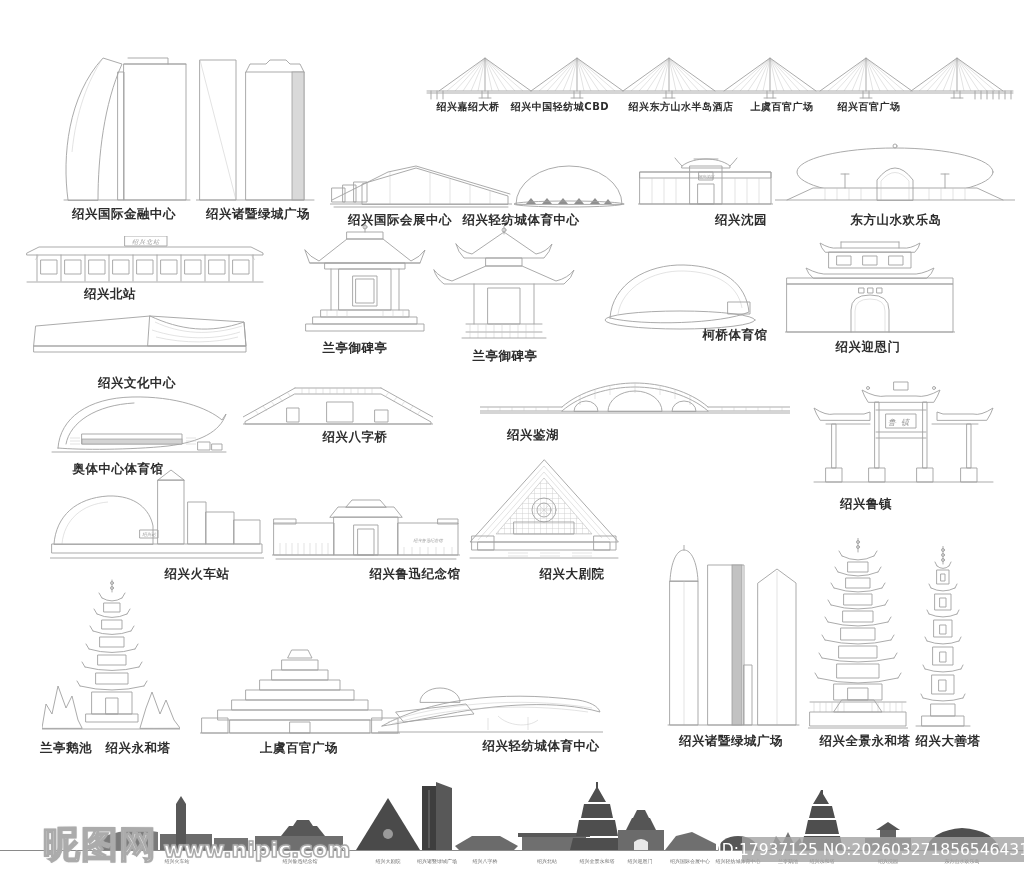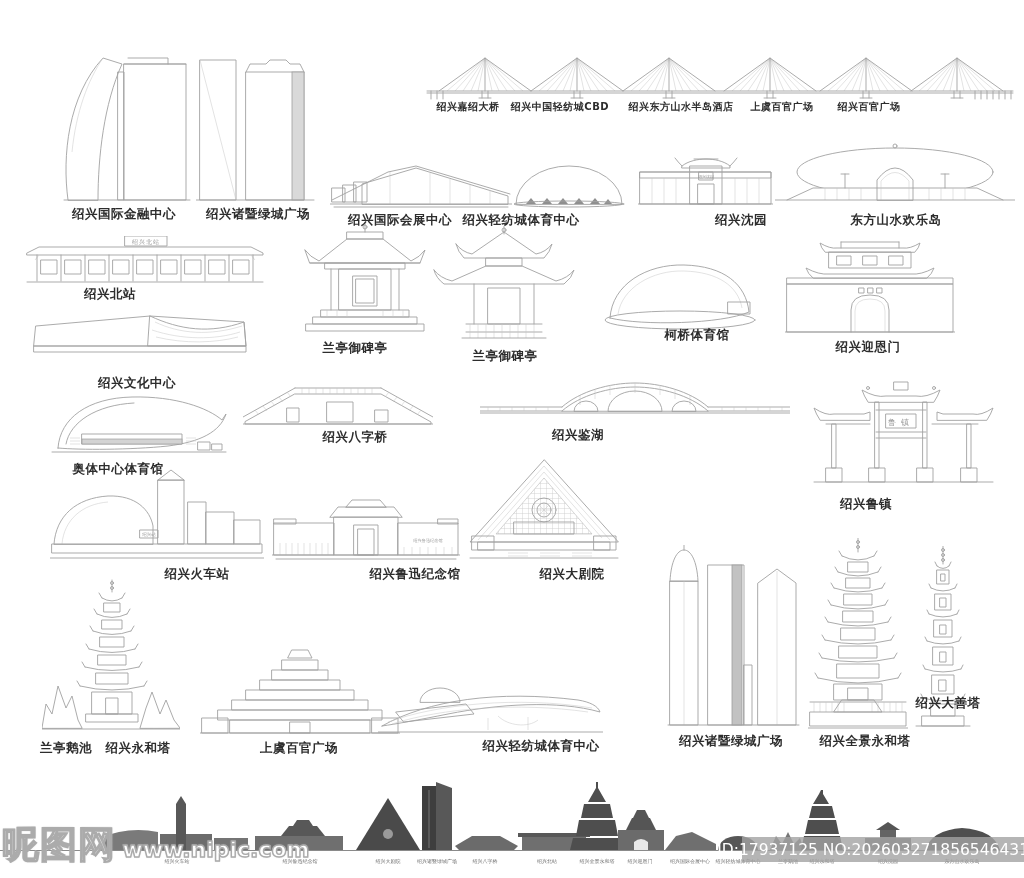--- a/index.html
+++ b/index.html
@@ -1,31 +1,31 @@
 <!DOCTYPE html>
 <html><head>
 <meta charset="utf-8">
 <style>
   html,body{margin:0;padding:0;background:#fff;}
   #canvas{position:relative;width:1024px;height:878px;background:#ffffff;overflow:hidden;
           font-family:"DejaVu Sans","Liberation Sans",sans-serif;}
-  .art{position:absolute;}
+  .art{position:absolute;font-style:italic;}
   .art svg{display:block;width:100%;height:100%;}
   .s{fill:none;stroke:#a2a2a2;stroke-width:.9;stroke-linejoin:round;stroke-linecap:round;}
   .sc{fill:none;stroke:#c6c6c6;stroke-width:.5;}
   .cap{position:absolute;transform:translateX(-50%);white-space:nowrap;
        font-weight:700;font-size:12.5px;color:#2d2d2d;letter-spacing:.5px;}
   .bcap{font-size:10px;}
   .scap{position:absolute;transform:translateX(-50%);white-space:nowrap;
         font-size:5px;line-height:7px;color:#6e6e6e;}
   svg text{font-family:"DejaVu Sans","Liberation Sans",sans-serif;fill:#9a9a9a;}
   .wm-left{position:absolute;left:2px;top:820px;white-space:nowrap;color:#fff;font-weight:700;
            -webkit-text-stroke:1.4px #ababab;text-shadow:0 0 1px #b5b5b5,0 0 2px #c0c0c0;
            z-index:6;letter-spacing:1px;}
-  .wm-left .big{font-size:37px;}
+  .wm-left .big{font-size:37px;margin-left:41px;}
   .wm-left .url{font-size:22px;letter-spacing:0;}
   .wm-bar{position:absolute;left:742px;top:837px;width:282px;height:25px;
           background:rgba(163,163,163,.8);color:#fff;font-size:15.5px;font-weight:400;
           display:flex;align-items:center;justify-content:center;z-index:5;white-space:nowrap;}
 </style>
 </head>
 <body>
 
 <div id="canvas">
 
@@ -549,36 +549,36 @@
   <div class="cap bcap" style="left:782px;top:100px">上虞百官广场</div>
   <div class="cap bcap" style="left:869px;top:100px">绍兴百官广场</div>
   <div class="cap" style="left:400px;top:212px">绍兴国际会展中心</div>
   <div class="cap" style="left:521px;top:212px">绍兴轻纺城体育中心</div>
   <div class="cap" style="left:741px;top:212px">绍兴沈园</div>
   <div class="cap" style="left:896px;top:212px">东方山水欢乐岛</div>
   <div class="cap" style="left:110px;top:286px">绍兴北站</div>
   <div class="cap" style="left:137px;top:375px">绍兴文化中心</div>
   <div class="cap" style="left:355px;top:340px">兰亭御碑亭</div>
   <div class="cap" style="left:505px;top:348px">兰亭御碑亭</div>
-  <div class="cap" style="left:697px;top:327px">柯桥体育馆</div>
+  <div class="cap" style="left:735px;top:327px">柯桥体育馆</div>
   <div class="cap" style="left:868px;top:339px">绍兴迎恩门</div>
   <div class="cap" style="left:118px;top:461px">奥体中心体育馆</div>
   <div class="cap" style="left:355px;top:429px">绍兴八字桥</div>
-  <div class="cap" style="left:578px;top:427px">绍兴鉴湖</div>
+  <div class="cap" style="left:533px;top:427px">绍兴鉴湖</div>
   <div class="cap" style="left:866px;top:496px">绍兴鲁镇</div>
   <div class="cap" style="left:197px;top:566px">绍兴火车站</div>
   <div class="cap" style="left:415px;top:566px">绍兴鲁迅纪念馆</div>
   <div class="cap" style="left:572px;top:566px">绍兴大剧院</div>
   <div class="cap" style="left:66px;top:740px">兰亭鹅池</div>
   <div class="cap" style="left:138px;top:740px">绍兴永和塔</div>
   <div class="cap" style="left:299px;top:740px">上虞百官广场</div>
   <div class="cap" style="left:541px;top:738px">绍兴轻纺城体育中心</div>
   <div class="cap" style="left:731px;top:733px">绍兴诸暨绿城广场</div>
   <div class="cap" style="left:865px;top:733px">绍兴全景永和塔</div>
-  <div class="cap" style="left:948px;top:695px">绍兴大善塔</div>
+  <div class="cap" style="left:948px;top:733px">绍兴大善塔</div>
 
   <div class="scap" style="left:177px;top:858px">绍兴火车站</div>
   <div class="scap" style="left:300px;top:858px">绍兴鲁迅纪念馆</div>
   <div class="scap" style="left:388px;top:858px">绍兴大剧院</div>
   <div class="scap" style="left:437px;top:858px">绍兴诸暨绿城广场</div>
   <div class="scap" style="left:485px;top:858px">绍兴八字桥</div>
   <div class="scap" style="left:547px;top:858px">绍兴北站</div>
   <div class="scap" style="left:597px;top:858px">绍兴全景永和塔</div>
   <div class="scap" style="left:640px;top:858px">绍兴迎恩门</div>
   <div class="scap" style="left:690px;top:858px">绍兴国际会展中心</div>

